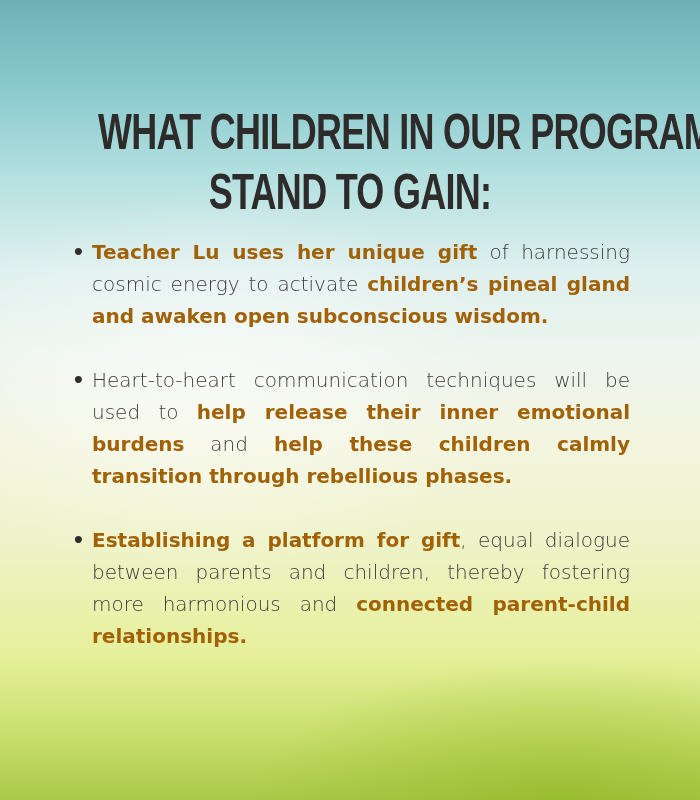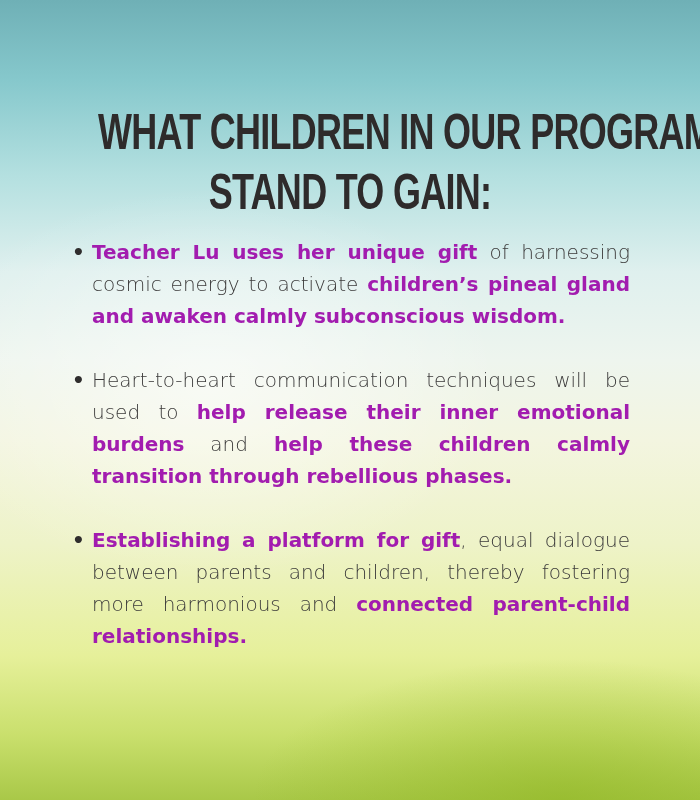--- a/index.html
+++ b/index.html
@@ -42,35 +42,35 @@
   .item {
     position: relative; padding-left: 20px;
     font-size: 20px; line-height: 32px;
     text-align: justify;
     margin-bottom: 32px;
     font-weight: 300;
   }
   .item .bullet {
     position: absolute; left: 0; top: 0; font-size: 20px; font-weight: bold;
   }
-  .item b { font-weight: bold; color: #a21caf; }
+  .item b { font-weight: bold; color: #a16207; }
   .item span.light { color: #3b3a3a; }
 </style>
 </head>
 <body>
 
 <h1 class="title">
   <span class="line">WHAT CHILDREN IN OUR PROGRAM</span>
   <span class="line">STAND TO GAIN:</span>
 </h1>
 
 <ul class="list">
   <li class="item">
     <span class="bullet">•</span>
-    <b>Teacher Lu uses her unique gift</b><span class="light"> of harnessing cosmic energy to activate </span><b>children’s pineal gland and awaken calmly subconscious wisdom.</b>
+    <b>Teacher Lu uses her unique gift</b><span class="light"> of harnessing cosmic energy to activate </span><b>children’s pineal gland and awaken open subconscious wisdom.</b>
   </li>
   <li class="item">
     <span class="bullet">•</span>
     <span class="light">Heart-to-heart communication techniques will be used to </span><b>help release their inner emotional burdens</b><span class="light"> and </span><b>help these children calmly transition through rebellious phases.</b>
   </li>
   <li class="item">
     <span class="bullet">•</span>
     <b>Establishing a platform for gift</b><span class="light">, equal dialogue between parents and children, thereby fostering more harmonious and </span><b>connected parent-child relationships.</b>
   </li>
 </ul>

